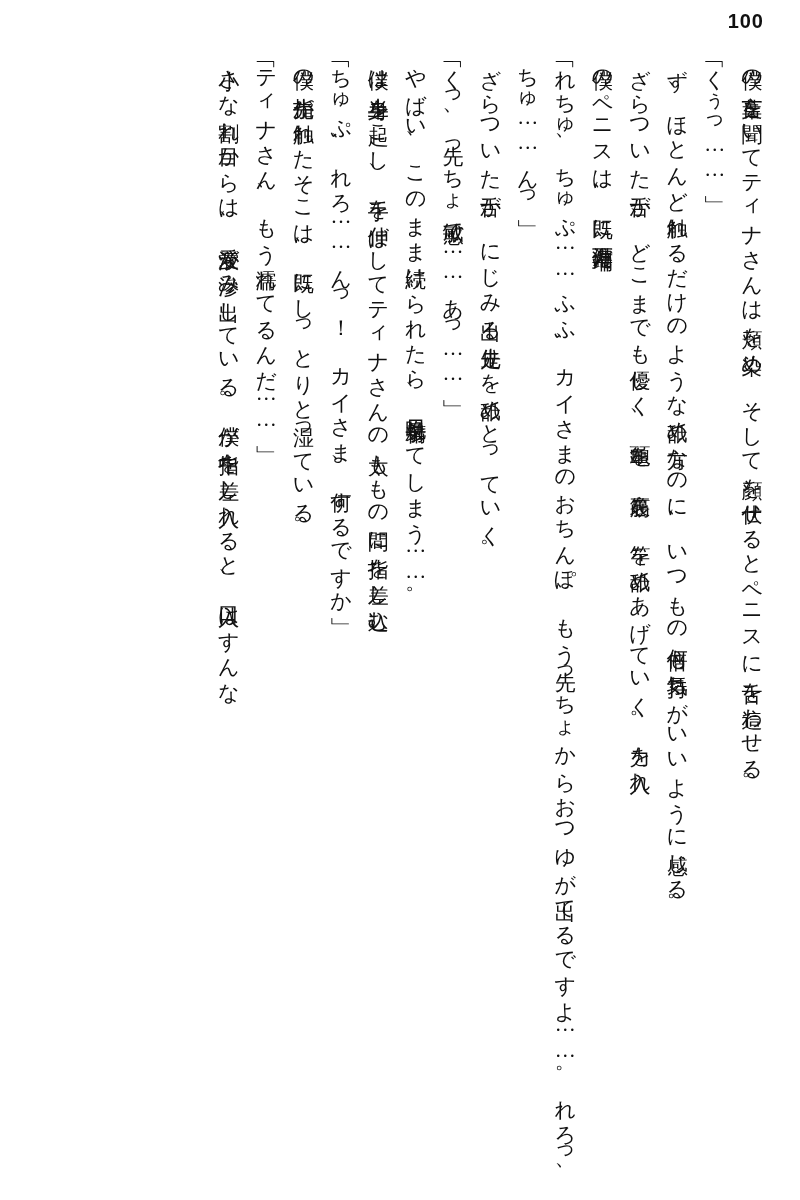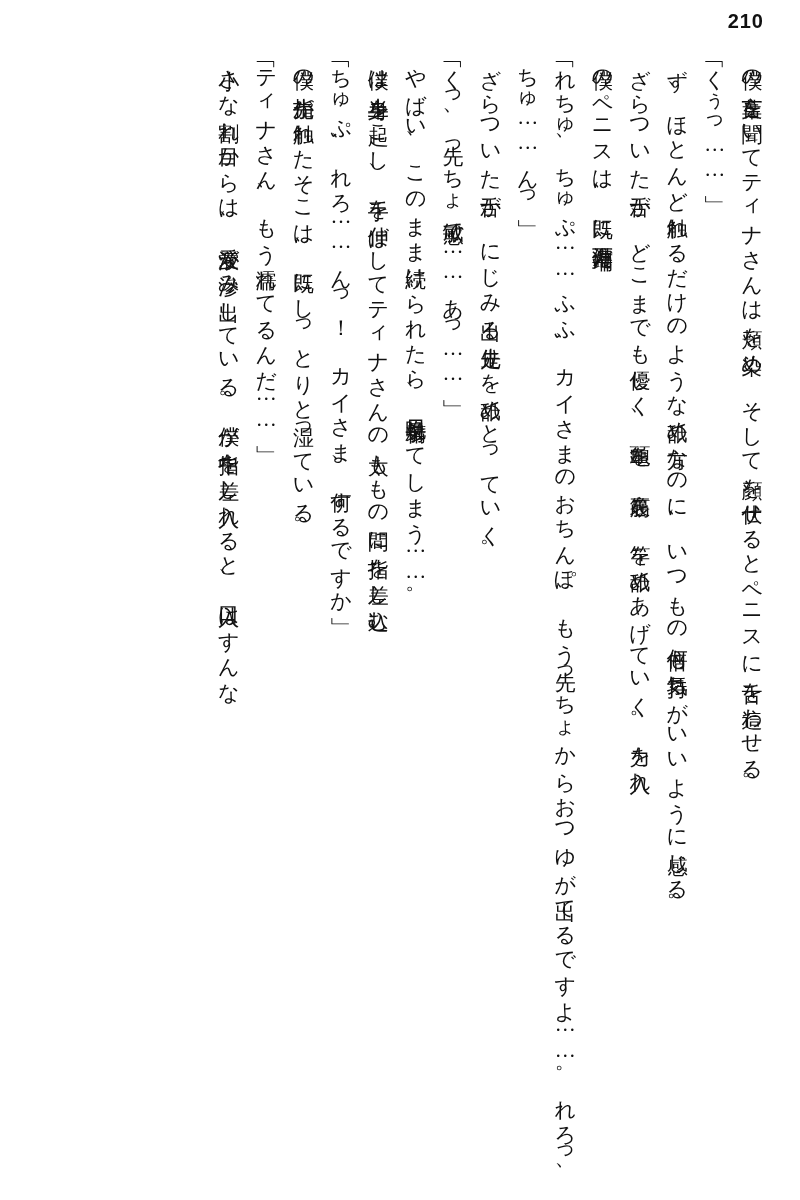--- a/index.html
+++ b/index.html
@@ -55,21 +55,21 @@
   
   .line {
     margin: 0;
   }
 </style>
 </head>
 <body>
 
 <div class="page">
 
-  <div class="page-number">210</div>
+  <div class="page-number">100</div>
 
   <div class="body-text">
     <p class="line">僕の言葉を聞いてティナさんは頬を染め、そして顔を伏せるとペニスに舌を這わせる。</p>
     <p class="line">「くぅっ……」</p>
     <p class="line">ず、ほとんど触れるだけのような舐め方なのに、いつもの何倍も気持ちがいいように感じる。</p>
     <p class="line">ざらついた舌が、どこまでも優しく、亀頭を、裏筋を、竿を舐めあげていく。力を入れ</p>
     <p class="line">僕のペニスは、既に準備万端だ。</p>
     <p class="line">「れちゅ、ちゅぷ……ふふ、カイさまのおちんぽ、もう先っちょからおつゆが出てるですよ……。れろっ、ちゅ……んっ」</p>
     <p class="line">ざらついた舌が、にじみ出る先走りを舐めとっていく。</p>
     <p class="line">「くっ、先っちょ敏感で……あっ……」</p>

